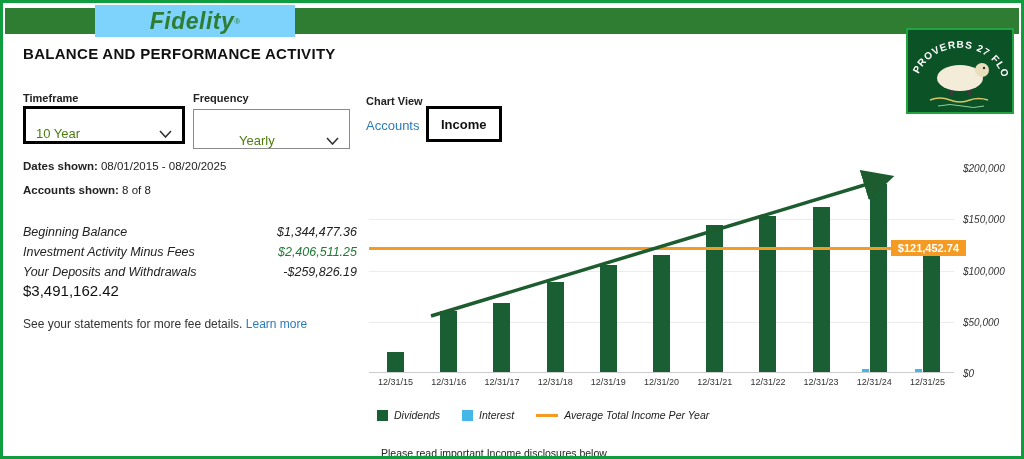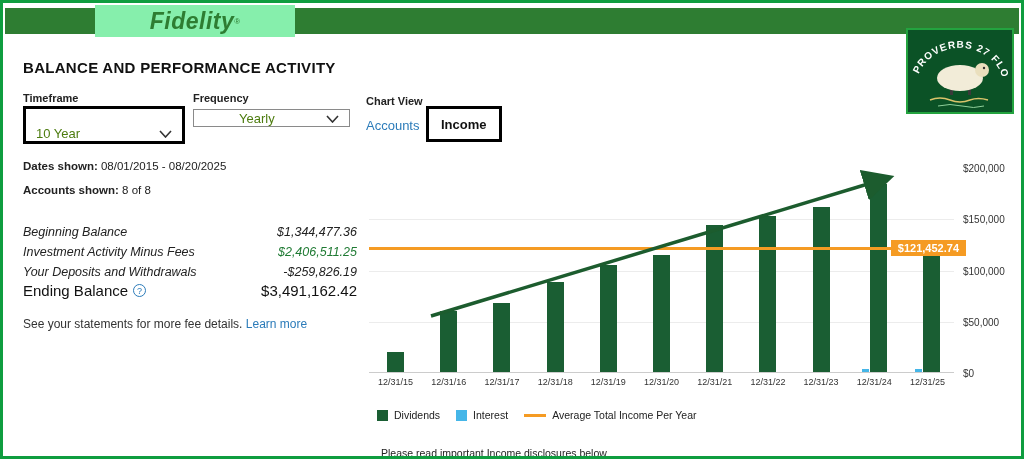--- a/index.html
+++ b/index.html
@@ -10,44 +10,44 @@
     border: 3px solid #0f9d3f;
     position: relative;
     overflow: hidden;
     color: #1a1a1a;
   }
 
   
   .header-bar { position: absolute; top: 5px; left: 2px; width: 1014px; height: 26px; background: #2e7d32; }
   .logo-box {
     position: absolute; top: 2px; left: 92px; width: 200px; height: 32px;
-    background: #86efac; display: flex; align-items: center; justify-content: center;
+    background: #7dd3fc; display: flex; align-items: center; justify-content: center;
   }
   .logo-text { font-style: italic; font-weight: bold; font-size: 23px; color: #2e7d32; letter-spacing: 0.5px; }
   .logo-reg { font-size: 8px; color: #2e7d32; vertical-align: super; }
 
   
   .badge {
     position: absolute; top: 25px; left: 903px; width: 108px; height: 86px;
     background: #0b5226; border: 2px solid #23a33f;
   }
 
   
-  .page-title { position: absolute; top: 56px; left: 20px; font-size: 15px; font-weight: bold; color: #111; letter-spacing: 0.3px; }
+  .page-title { position: absolute; top: 42px; left: 20px; font-size: 15px; font-weight: bold; color: #111; letter-spacing: 0.3px; }
   .filter-label { position: absolute; font-size: 11px; font-weight: bold; color: #222; }
   .lbl-timeframe { top: 89px; left: 20px; }
   .lbl-frequency { top: 89px; left: 190px; }
   .lbl-chartview { top: 92px; left: 363px; }
 
   .select {
     position: absolute; background: #fff; display: flex; align-items: flex-end;
     justify-content: space-between; padding: 0 10px; font-size: 13px; color: #4d7c0f; cursor: pointer;
   }
   .select-timeframe { top: 103px; left: 20px; width: 162px; height: 38px; border: 3px solid #000; }
-  .select-frequency { top: 106px; left: 190px; width: 157px; height: 18px; border: 1px solid #8a8a8a; padding-left: 45px; }
+  .select-frequency { top: 106px; left: 190px; width: 157px; height: 40px; border: 1px solid #8a8a8a; padding-left: 45px; }
 
   .balances-link { position: absolute; top: 115px; left: 363px; font-size: 13px; color: #2b7bb9; cursor: pointer; }
   .income-tab {
     position: absolute; top: 103px; left: 423px; height: 36px; border: 3px solid #000;
     display: flex; align-items: center; padding: 0 12px; font-size: 13px; font-weight: 600;
     color: #111; background: #fff; cursor: pointer;
   }
 
   
   .meta-line { position: absolute; left: 20px; font-size: 11.5px; color: #222; }
@@ -76,24 +76,24 @@
   #bars { position: absolute; inset: 0; display: flex; align-items: flex-end; z-index: 2; }
   .bar-group { flex: 1; height: 100%; display: flex; align-items: flex-end; justify-content: center; gap: 1px; }
   .bar { display: block; }
   #avg-line { position: absolute; left: 0; width: 100%; height: 3px; z-index: 3; }
   .trend-arrow { position: absolute; top: 0; left: 0; z-index: 4; pointer-events: none; }
   #avg-label {
     position: absolute; right: -12px; z-index: 5; color: #fff; font-size: 11px; font-weight: 600;
     padding: 2px 7px; white-space: nowrap;
   }
   .y-axis { position: absolute; top: 5px; left: 594px; width: 58px; height: 205px; }
-  .y-tick { position: absolute; left: 0; font-size: 10px; color: #333; }
+  .y-tick { position: absolute; left: 0; font-size: 10px; color: #333; font-style: italic; }
   .x-axis { position: absolute; top: 214px; left: 0; width: 585px; display: flex; }
   .x-label { flex: 1; text-align: center; font-size: 9px; color: #333; }
-  .legend { position: absolute; top: 246px; left: 8px; display: flex; align-items: flex-start; gap: 16px; }
+  .legend { position: absolute; top: 246px; left: 8px; display: flex; align-items: flex-start; gap: 22px; font-style: italic; }
   .legend-item { display: flex; align-items: center; gap: 6px; font-size: 10.5px; color: #222; }
   .legend-swatch { width: 11px; height: 11px; display: inline-block; }
   .legend-line { width: 22px; height: 3px; display: inline-block; }
   .chart-footnote { position: absolute; top: 284px; left: 12px; font-size: 10.5px; color: #222; }
 
   .chev { display: inline-block; }
 </style>
 </head>
 <body>
 
@@ -166,24 +166,20 @@
     <span>Investment Activity Minus Fees</span>
     <span class="val val-green">$2,406,511.25</span>
   </div>
   <div class="row">
     <span>Your Deposits and Withdrawals</span>
     <span class="val">-$259,826.19</span>
   </div>
 </div>
 
 <div class="ending-row">
-  <span class="ending-label">
-    <span>Ending Balance</span>
-    <span class="info-icon">?</span>
-  </span>
   <span class="ending-value">$3,491,162.42</span>
 </div>
 
 <div class="statement-note">
   <span>See your statements for more fee details.</span>
   <span class="learn-more">Learn more</span>
 </div>
 
 <div class="chart-area">
   <div class="plot" id="plot">

